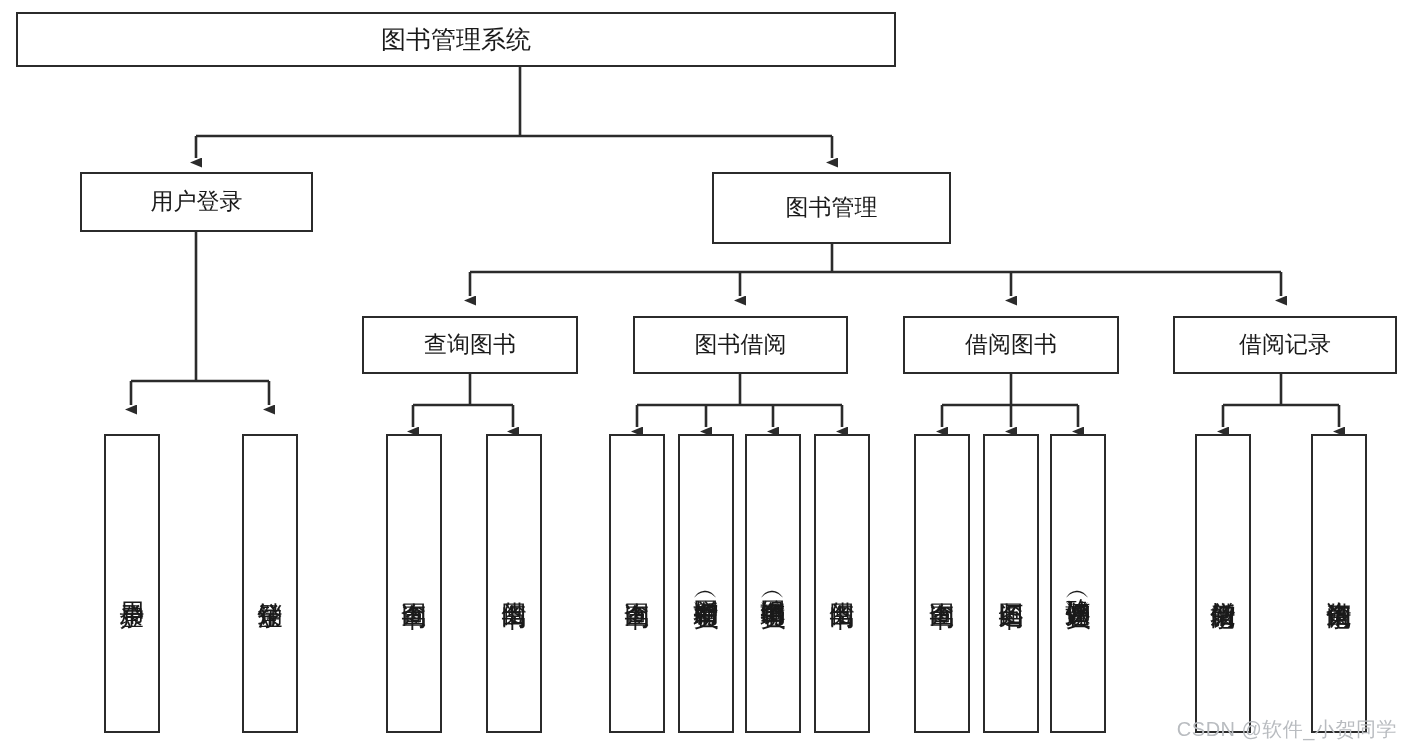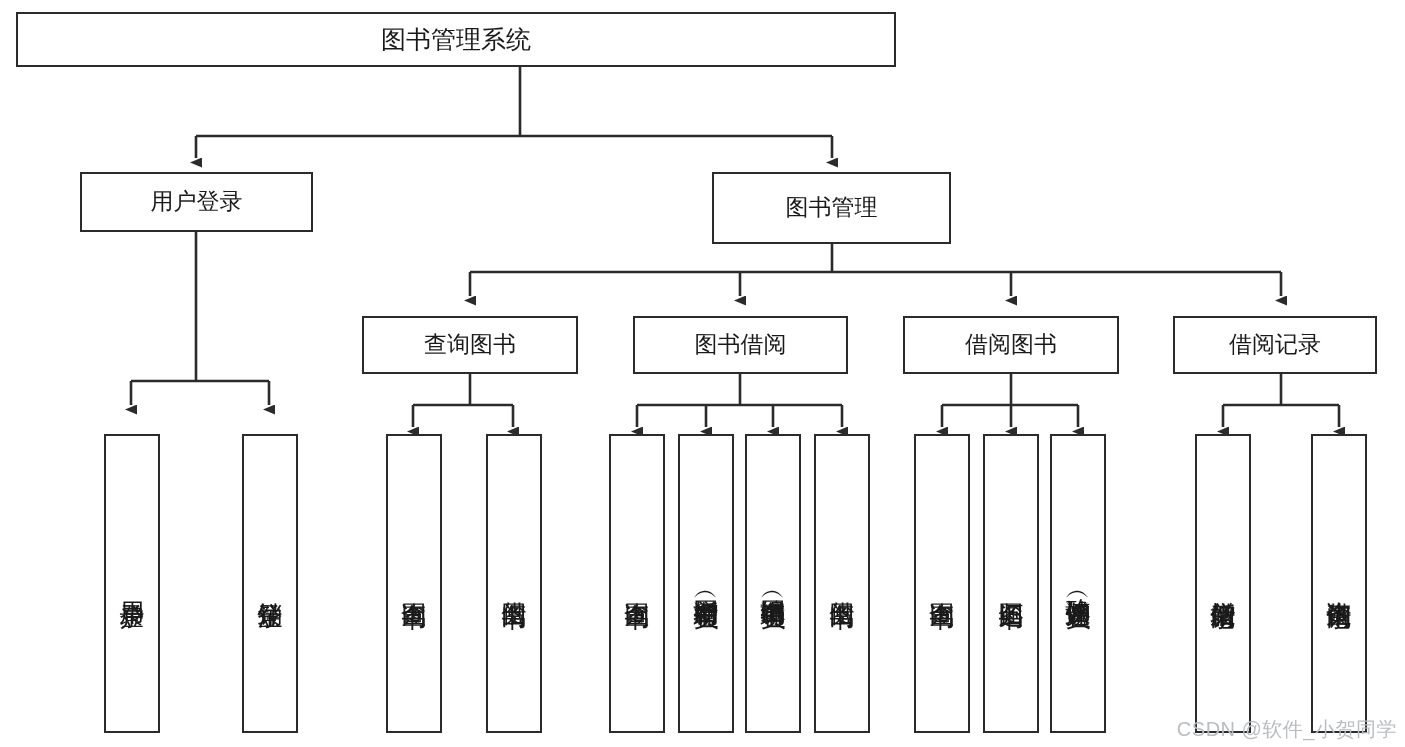--- a/index.html
+++ b/index.html
@@ -151,21 +151,21 @@
   </div>
 
   <div class="node level-mid" style="left:633px; top:316px; width:215px; height:58px;justify-content:center;">
     <span class="node-label">图书借阅</span>
   </div>
 
   <div class="node level-mid" style="left:903px; top:316px; width:216px; height:58px;">
     <span class="node-label">借阅图书</span>
   </div>
 
-  <div class="node level-mid" style="left:1173px; top:316px; width:204px; height:58px;">
+  <div class="node level-mid" style="left:1173px; top:316px; width:224px; height:58px;">
     <span class="node-label">借阅记录</span>
   </div>
 
   <div class="node leaf" style="left:104px; top:434px; width:56px; height:299px;">
     <span class="node-label">用户登录</span>
   </div>
 
   <div class="node leaf" style="left:242px; top:434px; width:56px; height:299px;">
     <span class="node-label">注销登录</span>
   </div>

